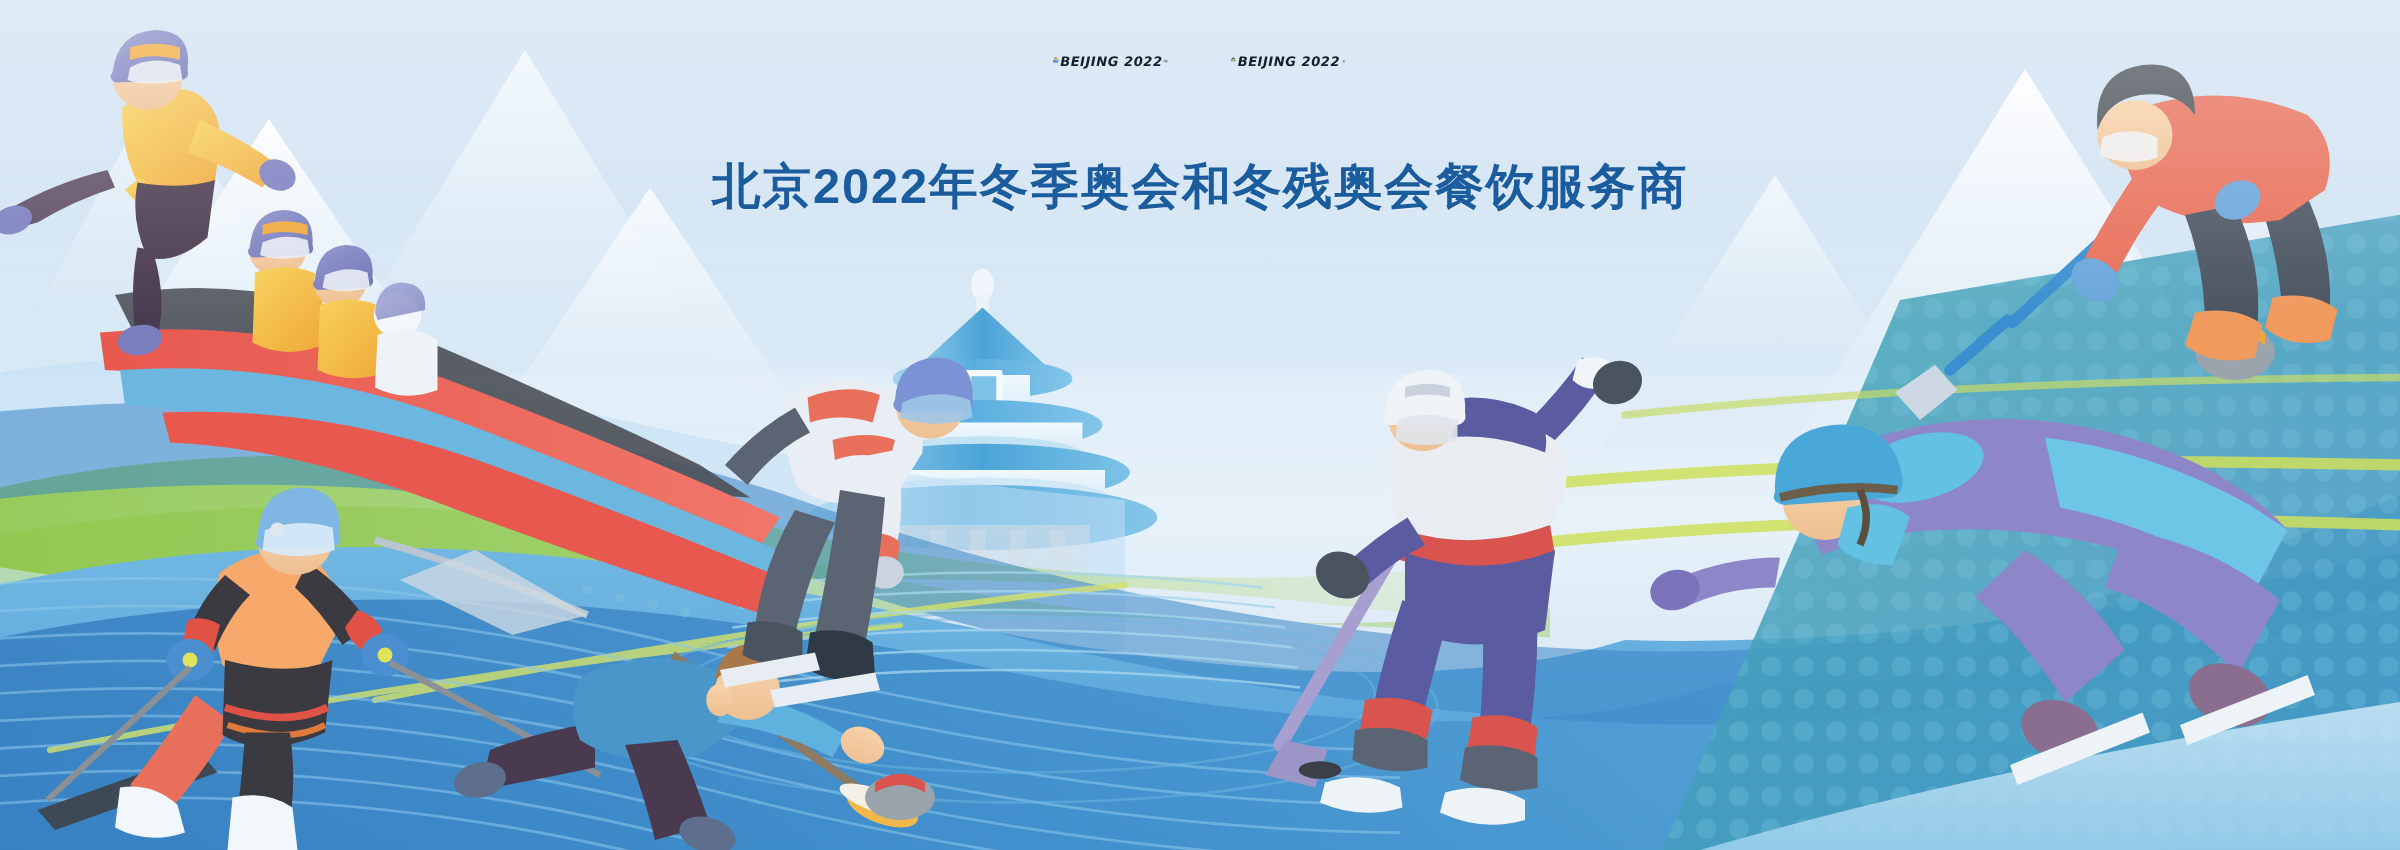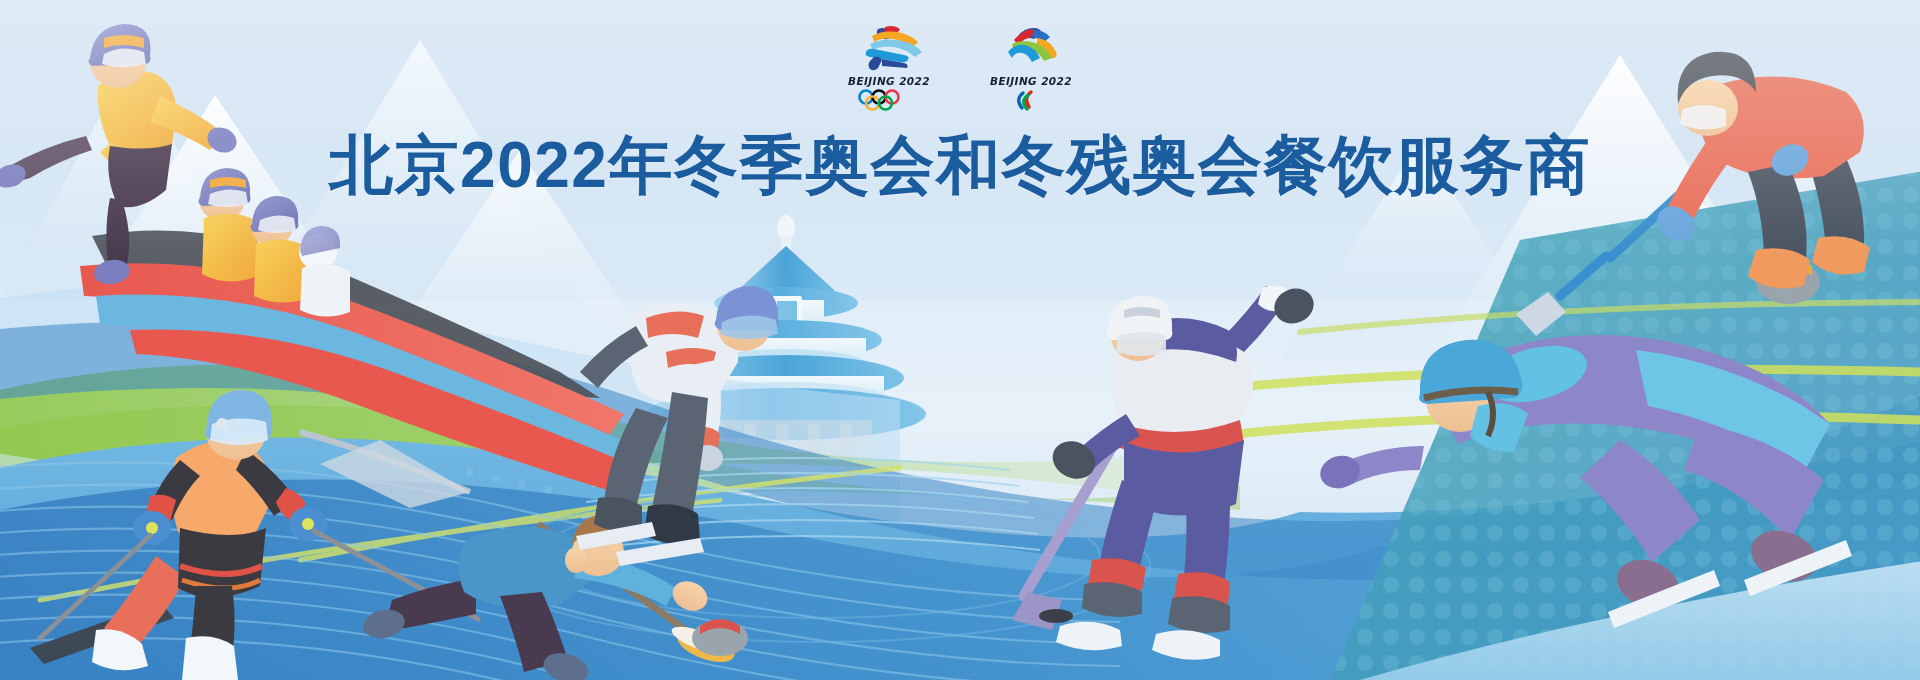--- a/index.html
+++ b/index.html
@@ -14,36 +14,36 @@
   }
   .layer { position:absolute; inset:0; }
   .layer svg { display:block; width:100%; height:100%; }
 
   
   #emblems {
     position:absolute; left:0; right:0; top:24px;
     display:flex; justify-content:center; align-items:flex-start; gap:46px;
     z-index:40;
   }
-  .emblem { width:96px; display:flex; flex-direction:column; align-items:center; }
+  .emblem { width:96px; display:flex; flex-direction:row; align-items:center; }
   .emblem .mark { width:74px; height:48px; }
   .emblem .wordmark {
     font-family:"DejaVu Sans", sans-serif;
     font-size:10.5px; font-weight:700; font-style:italic;
     letter-spacing:0.4px; color:#14202b; white-space:nowrap;
     margin-top:3px;
   }
   .emblem .sub { height:22px; margin-top:2px; }
 
   
   #title {
     position:absolute; left:0; right:0; top:122px;
     text-align:center; z-index:45;
     font-family:"Liberation Sans","DejaVu Sans", sans-serif;
-    font-size:64px; font-weight:700;
+    font-size:39px; font-weight:700;
     letter-spacing:1.5px;
     color:#1b5c9e;
     text-shadow:0 1px 0 rgba(255,255,255,.35);
     white-space:nowrap;
   }
 </style>
 </head>
 <body>
 
 <div id="banner">

